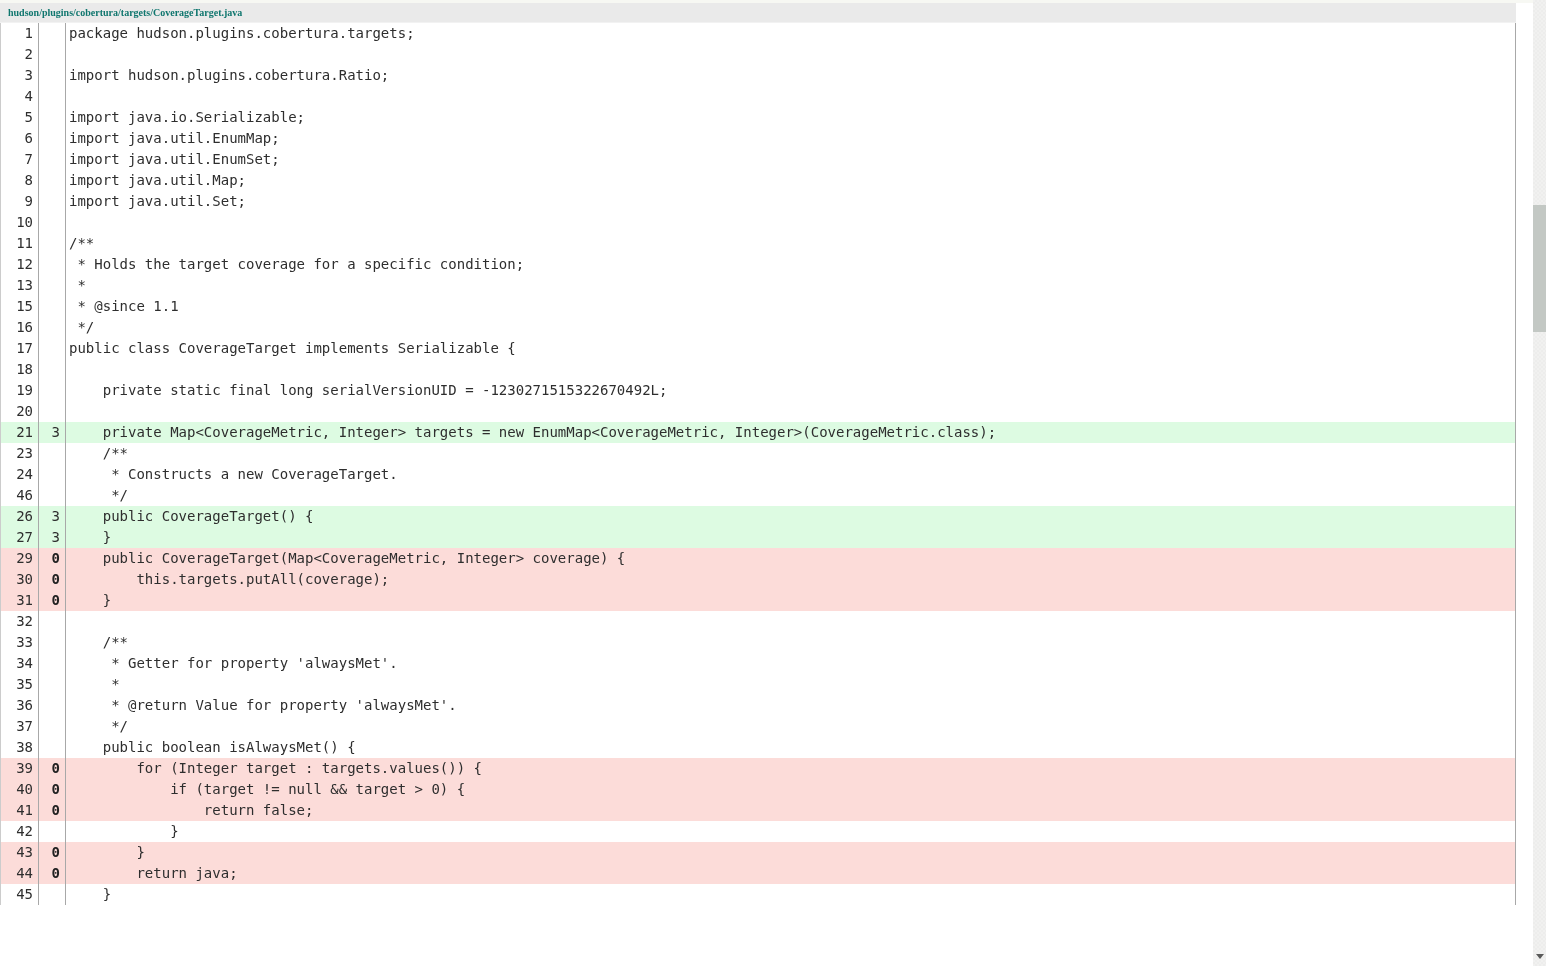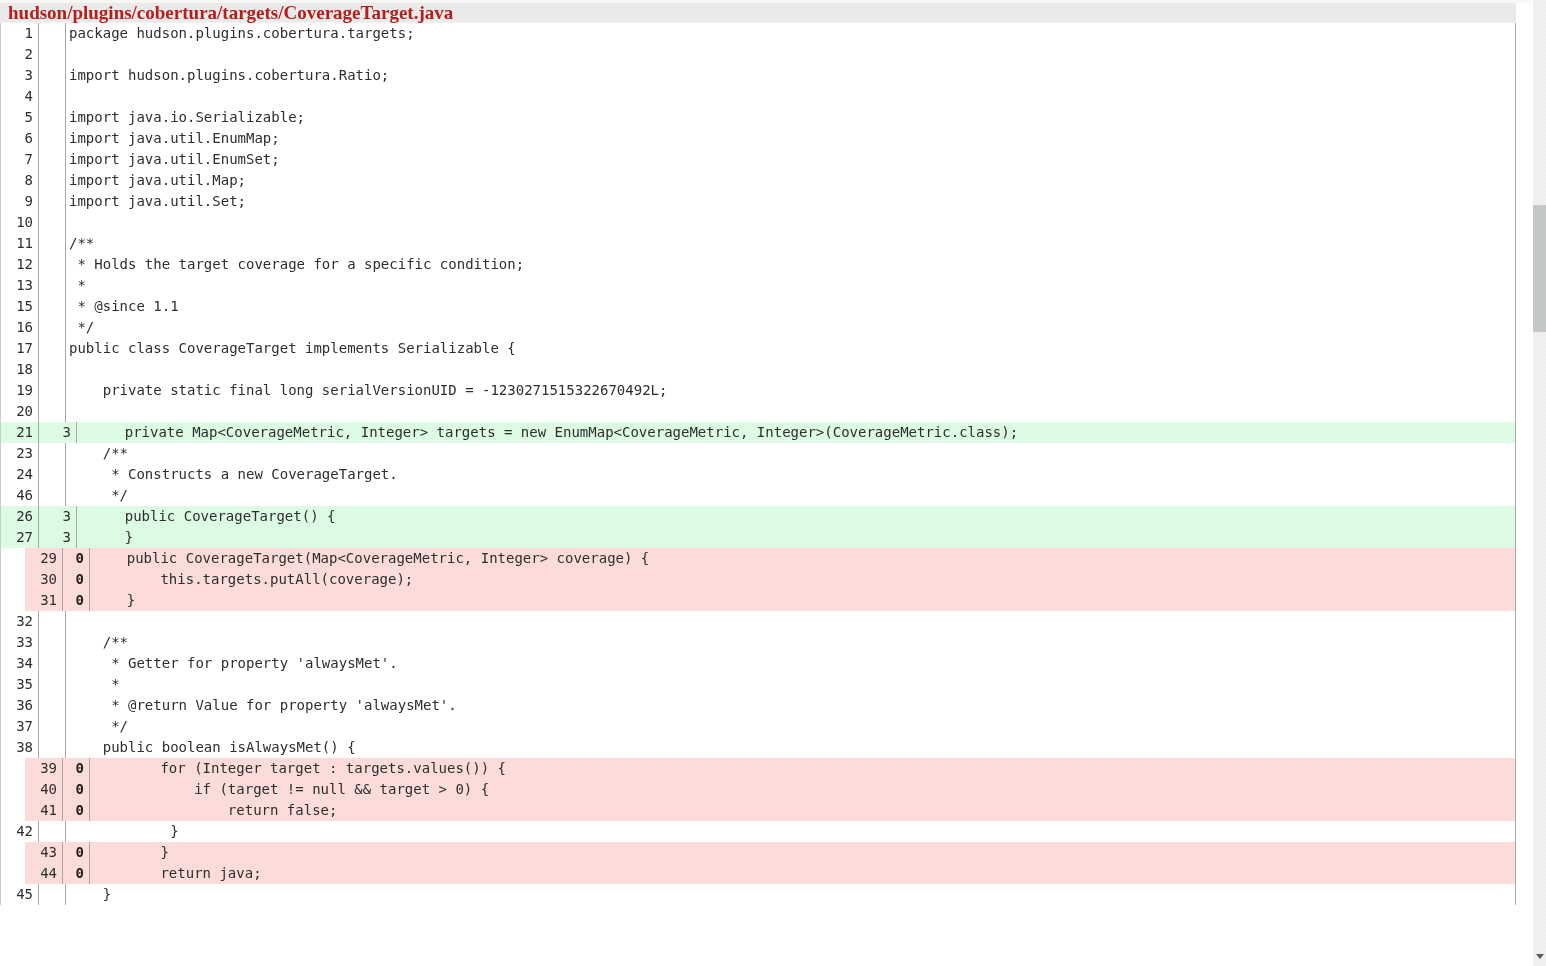--- a/index.html
+++ b/index.html
@@ -21,39 +21,39 @@
   .file-header {
     height: 20px;
     background: var(--header-bg, #eaeaea);
     border-bottom: 1px solid #f2f2f2;
     display: flex; align-items: center;
     padding-left: 8px;
   }
   .file-header span {
     font-family: "Liberation Serif", serif;
     font-weight: bold;
-    font-size: 19px;
-    color: #b91c1c;
+    font-size: 10px;
+    color: #0f766e;
     letter-spacing: 0px;
   }
   .code-table {
     border-right: 1px solid #a8a8a8;
     border-left: 1px solid #cccccc;
     background: #ffffff;
   }
   .row {
     display: flex;
     height: 21px;
     line-height: 21px;
     font-size: 14px;
     color: #2e2e2e;
     background: #ffffff;
   }
-  .row.covered   { background: var(--covered-bg, #ddfbe2); gap: 11px; }
-  .row.uncovered { background: var(--uncovered-bg, #fcdcd9); margin-left: 24px; }
+  .row.covered   { background: var(--covered-bg, #ddfbe2); }
+  .row.uncovered { background: var(--uncovered-bg, #fcdcd9); }
   .ln {
     flex: none;
     width: 38px;
     text-align: right;
     padding-right: 5px;
     border-right: 1px solid #a8a8a8;
   }
   .hits {
     flex: none;
     width: 27px;

